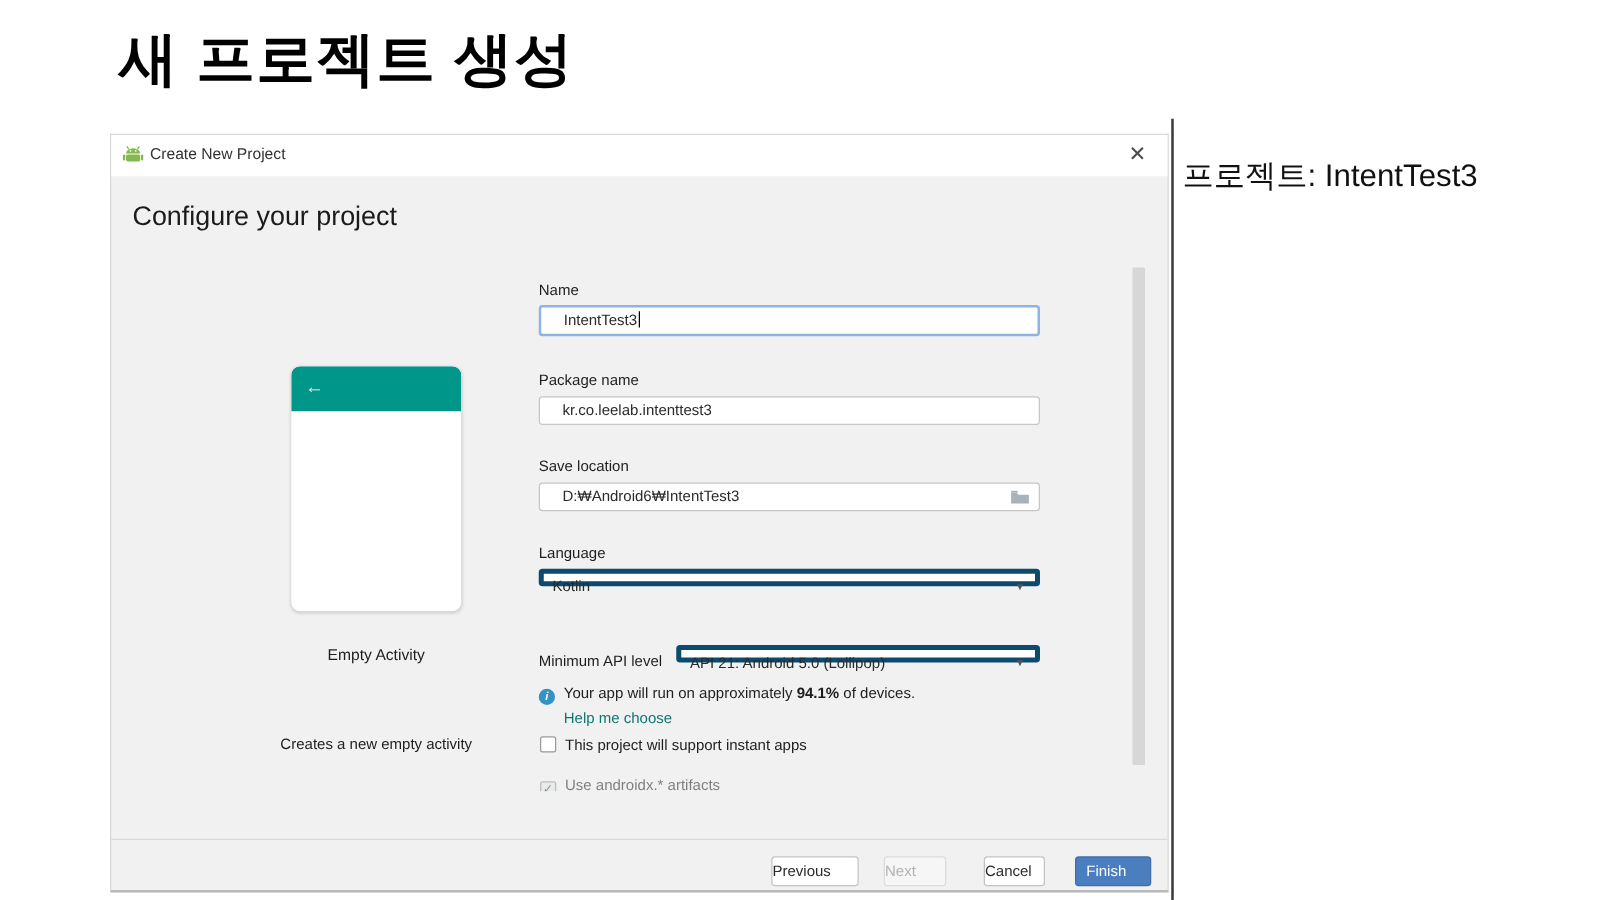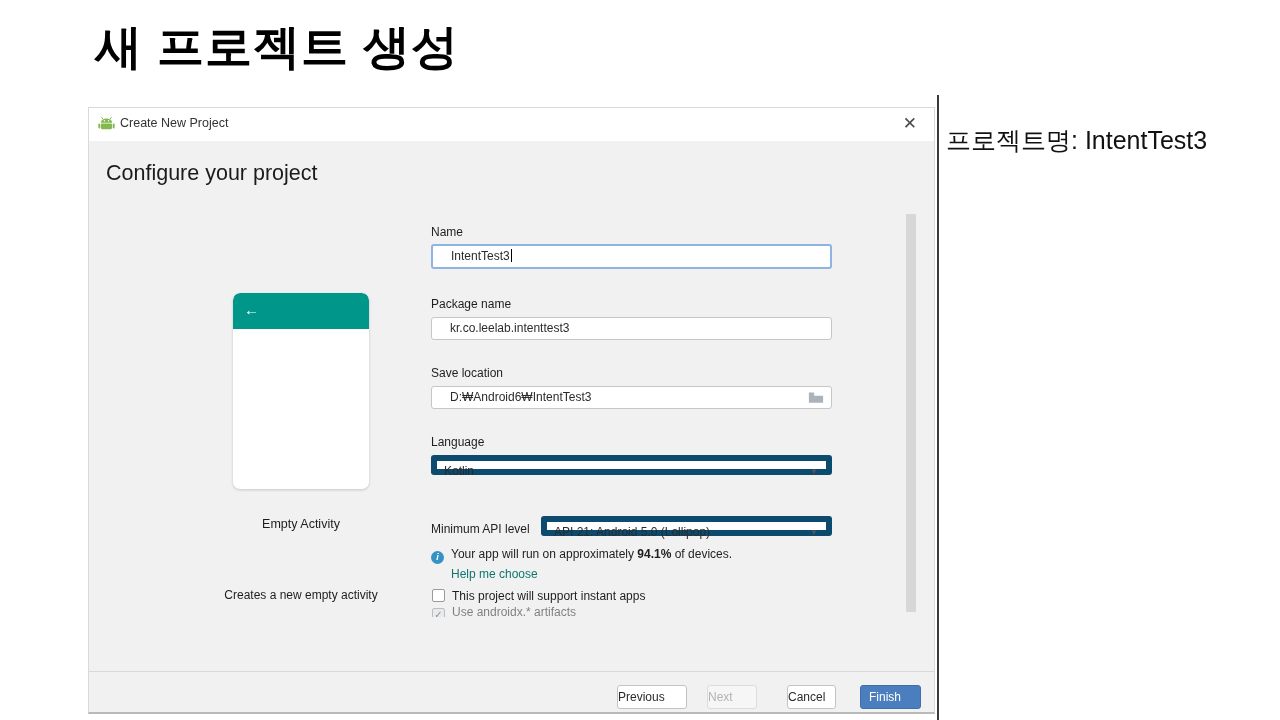--- a/index.html
+++ b/index.html
@@ -25,31 +25,31 @@
   .phone-card { position:absolute; left:144px; top:185px; width:136px; height:196px; background:#ffffff; border-radius:7px; box-shadow:0 1px 3px rgba(0,0,0,0.18); overflow:hidden; }
   .phone-head { width:100%; height:36px; background:#00968a; color:#fff; font-size:15px; line-height:34px; padding-left:11px; border-radius:7px 7px 0 0; }
   .activity-name { position:absolute; left:144px; top:409px; width:136px; text-align:center; font-size:12.5px; color:#1d1d1d; }
   .activity-desc { position:absolute; left:100px; top:480px; width:224px; text-align:center; font-size:12px; color:#1d1d1d; }
 
   
   .flabel { position:absolute; font-size:12px; color:#1e1e1e; }
   .tfield { position:absolute; left:342px; width:401px; height:23px; background:#fff; border:1px solid #c6c6c6; border-radius:3px; font-size:12px; color:#2b2b2b; line-height:21px; padding-left:18px; }
   .tfield.focused { border:2px solid #8fb3e3; height:25px; line-height:21px; }
   .caret { display:inline-block; width:1px; height:13px; background:#000; margin-left:1px; vertical-align:-2px; }
-  .combo { position:absolute; background:#fff; border:6px solid #0c4a6e; border-radius:3px; font-size:12px; color:#2b2b2b; line-height:20px; padding-left:7px; height:20px; cursor:pointer; }
+  .combo { position:absolute; background:#fff; border:4px solid #0c4a6e; border-radius:3px; font-size:12px; color:#2b2b2b; line-height:20px; padding-left:7px; height:14px; cursor:pointer; }
   .combo .arr { position:absolute; right:8px; top:0; font-size:8px; color:#555; line-height:21px; }
   .folder-ic { position:absolute; right:7px; top:4px; width:16px; height:13px; }
 
   .info-row { position:absolute; left:342px; top:439px; font-size:12px; color:#1e1e1e; }
   .info-ic { display:inline-block; width:13px; height:13px; border-radius:50%; background:#3592c4; color:#fff; font-size:9px; font-weight:bold; text-align:center; line-height:13px; margin-right:7px; vertical-align:-2px; font-style:italic; }
   .link { position:absolute; left:362px; top:459px; font-size:12px; color:#0f766e; cursor:pointer; }
 
   .cb-row { position:absolute; left:343px; font-size:12px; color:#1e1e1e; }
   .cb { display:inline-block; width:13px; height:13px; border:1px solid #9a9a9a; border-radius:2px; background:#fff; margin-right:7px; vertical-align:-2px; }
-  .cb-clip { position:absolute; left:343px; top:497px; height:12px; overflow:hidden; opacity:0.55; font-size:12px; color:#1e1e1e; }
+  .cb-clip { position:absolute; left:343px; top:513px; height:12px; overflow:hidden; opacity:0.55; font-size:12px; color:#1e1e1e; }
   .cb.checked { background:#e3e5e8; border-color:#8f9499; color:#3c3f43; font-size:10px; line-height:12px; text-align:center; }
 
   .scrollbar { position:absolute; left:817px; top:106px; width:10px; height:398px; background:#d7d7d7; border-radius:1px; }
 
   
   .footer-sep { position:absolute; left:0; top:563px; width:100%; height:1px; background:#d9d9d9; }
   .btn { position:absolute; top:577px; height:24px; border-radius:3px; font-size:12px; text-align:left; line-height:22px; cursor:pointer; }
   .btn.normal { background:#ffffff; border:1px solid #c3c3c3; color:#2b2b2b; }
   .btn.disabled { background:#f6f6f6; border:1px solid #dcdcdc; color:#b3b3b3; cursor:default; }
   .btn.primary { background:#4a7ebe; border:1px solid #3f6eab; color:#ffffff;padding-left:8px; }
@@ -128,15 +128,15 @@
     <div class="scrollbar"></div>
 
     <div class="footer-sep"></div>
     <div class="btn normal btn-previous">Previous</div>
     <div class="btn disabled btn-next">Next</div>
     <div class="btn normal btn-cancel">Cancel</div>
     <div class="btn primary btn-finish">Finish</div>
   </div>
 
   <div class="vline"></div>
-  <div class="side-note">프로젝트명: IntentTest3</div>
+  <div class="side-note">프로젝트: IntentTest3</div>
 
 </div>
 
 </body></html>

